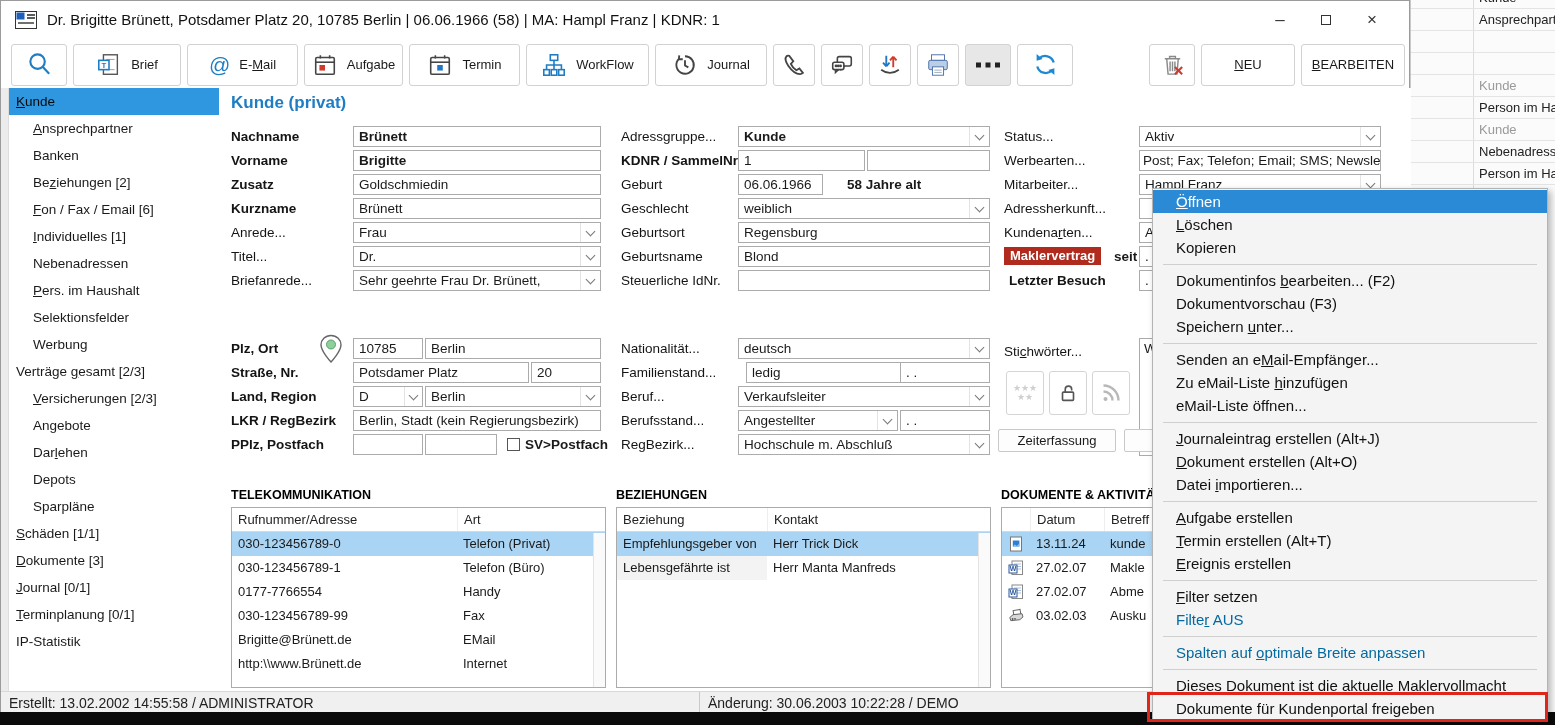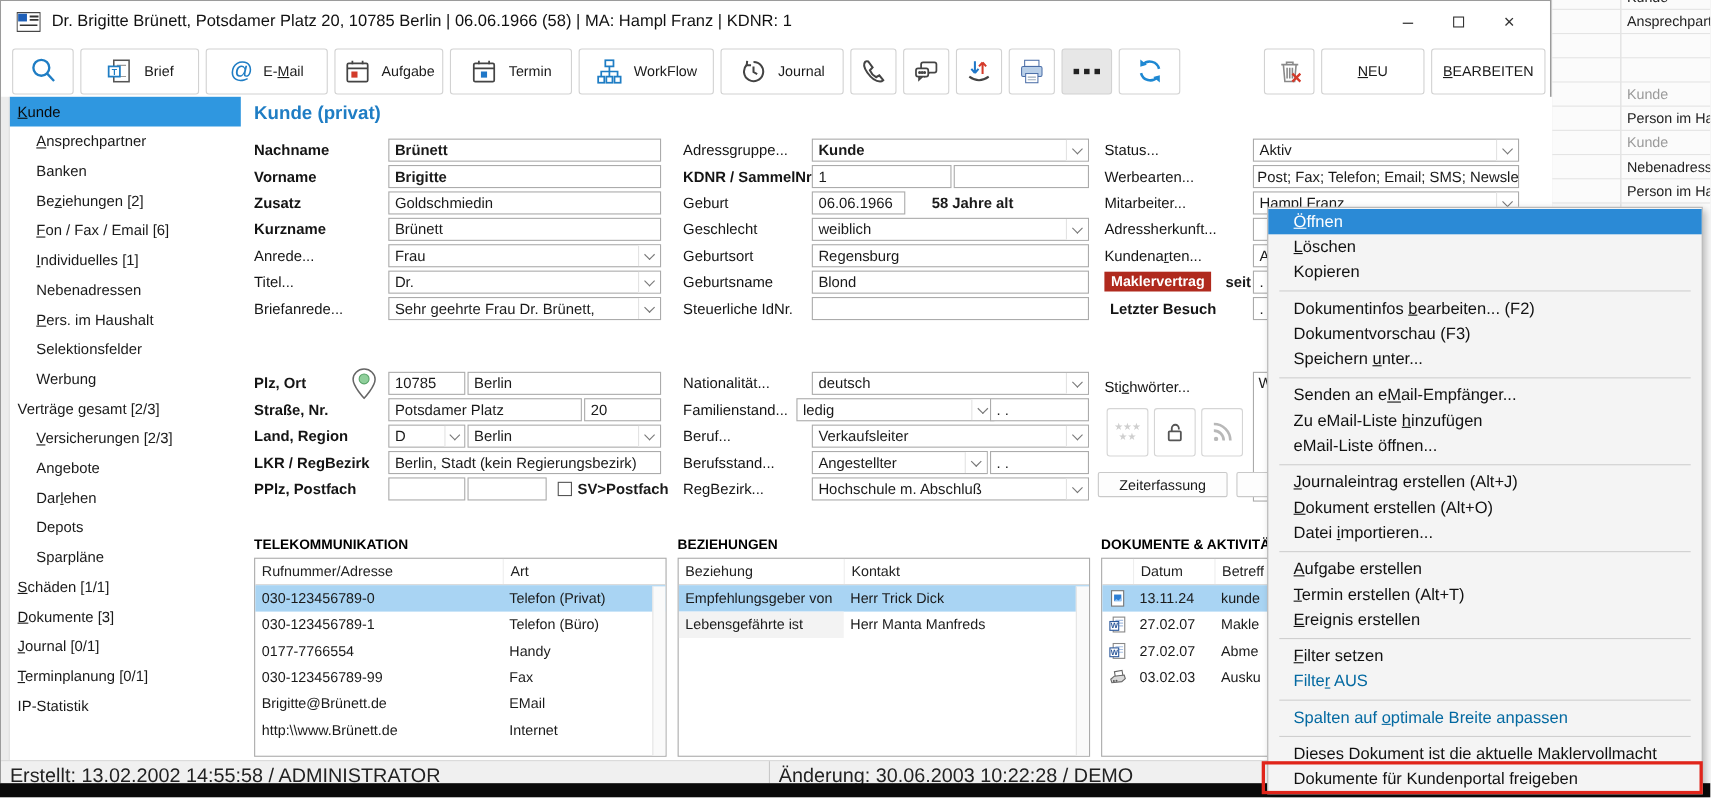--- a/index.html
+++ b/index.html
@@ -54,21 +54,21 @@
   .thead .tc { border-left:1px solid #eee; }
   .thead .tc:first-child { border-left:none; }
   .trow { display:flex; height:24px; align-items:center; font-size:13px; }
   .trow.selected { background:#a9d4f3; }
   .tc { padding-left:6px; height:100%; line-height:24px; white-space:nowrap; overflow:hidden; flex:none; }
   .tc.shade { background:#f3f3f3; }
   .vscroll { position:absolute; top:25px; right:0; bottom:0; width:12px; background:#fafafa; border-left:1px solid #e4e4e4; }
   .icon-cell { display:flex; align-items:center; justify-content:center; padding-left:0; }
 
   
-  .statusbar { position:absolute; left:0; top:690px; width:1408px; height:21px; background:#f0f0f0; border-top:1px solid #d9d9d9; font-size:18px; color:#222; }
+  .statusbar { position:absolute; left:0; top:690px; width:1408px; height:21px; background:#f0f0f0; border-top:1px solid #d9d9d9; font-size:14px; color:#222; }
   .status-left { position:absolute; left:8px; top:3px; }
   .status-div { position:absolute; left:698px; top:0; height:100%; border-left:1px solid #c9c9c9; }
   .status-right { position:absolute; left:707px; top:3px; }
 
   .black-bar { position:absolute; left:0; top:712px; width:1555px; height:13px; background:#0a0a0a; z-index:5; }
 
   
   .right-panel { position:absolute; left:1410px; top:0; width:145px; height:712px; background:#fbfbfb; border-left:1px solid #c9c9c9; z-index:0; overflow:hidden; }
   .rp-divider { position:absolute; left:62px; top:0; height:100%; border-left:1px solid #dcdcdc; }
   .rp-rows { position:absolute; left:0; top:-13px; width:100%; }
@@ -341,21 +341,21 @@
     <span class="flabel" style="left:402px;top:158px">Geburtsname</span>
     <div class="field" style="left:519px;top:158px;width:252px">Blond</div>
     <span class="flabel" style="left:402px;top:182px">Steuerliche IdNr.</span>
     <div class="field" style="left:519px;top:182px;width:252px"></div>
 
     <span class="flabel" style="left:402px;top:250px">Nationalität...</span>
     <div class="field select" style="left:519px;top:250px;width:252px"><span>deutsch</span><span class="chev">
           <i></i>
         </span></div>
     <span class="flabel" style="left:402px;top:274px">Familienstand...</span>
-    <div class="field select" style="left:505px;top:274px;width:180px"><span>ledig</span><span class="chev">
+    <div class="field select" style="left:527px;top:274px;width:180px"><span>ledig</span><span class="chev">
           <i></i>
         </span></div>
     <div class="field" style="left:681px;top:274px;width:90px">. .</div>
     <span class="flabel" style="left:402px;top:298px">Beruf...</span>
     <div class="field select" style="left:519px;top:298px;width:252px"><span>Verkaufsleiter</span><span class="chev">
           <i></i>
         </span></div>
     <span class="flabel" style="left:402px;top:322px">Berufsstand...</span>
     <div class="field select" style="left:519px;top:322px;width:160px"><span>Angestellter</span><span class="chev">
           <i></i>

